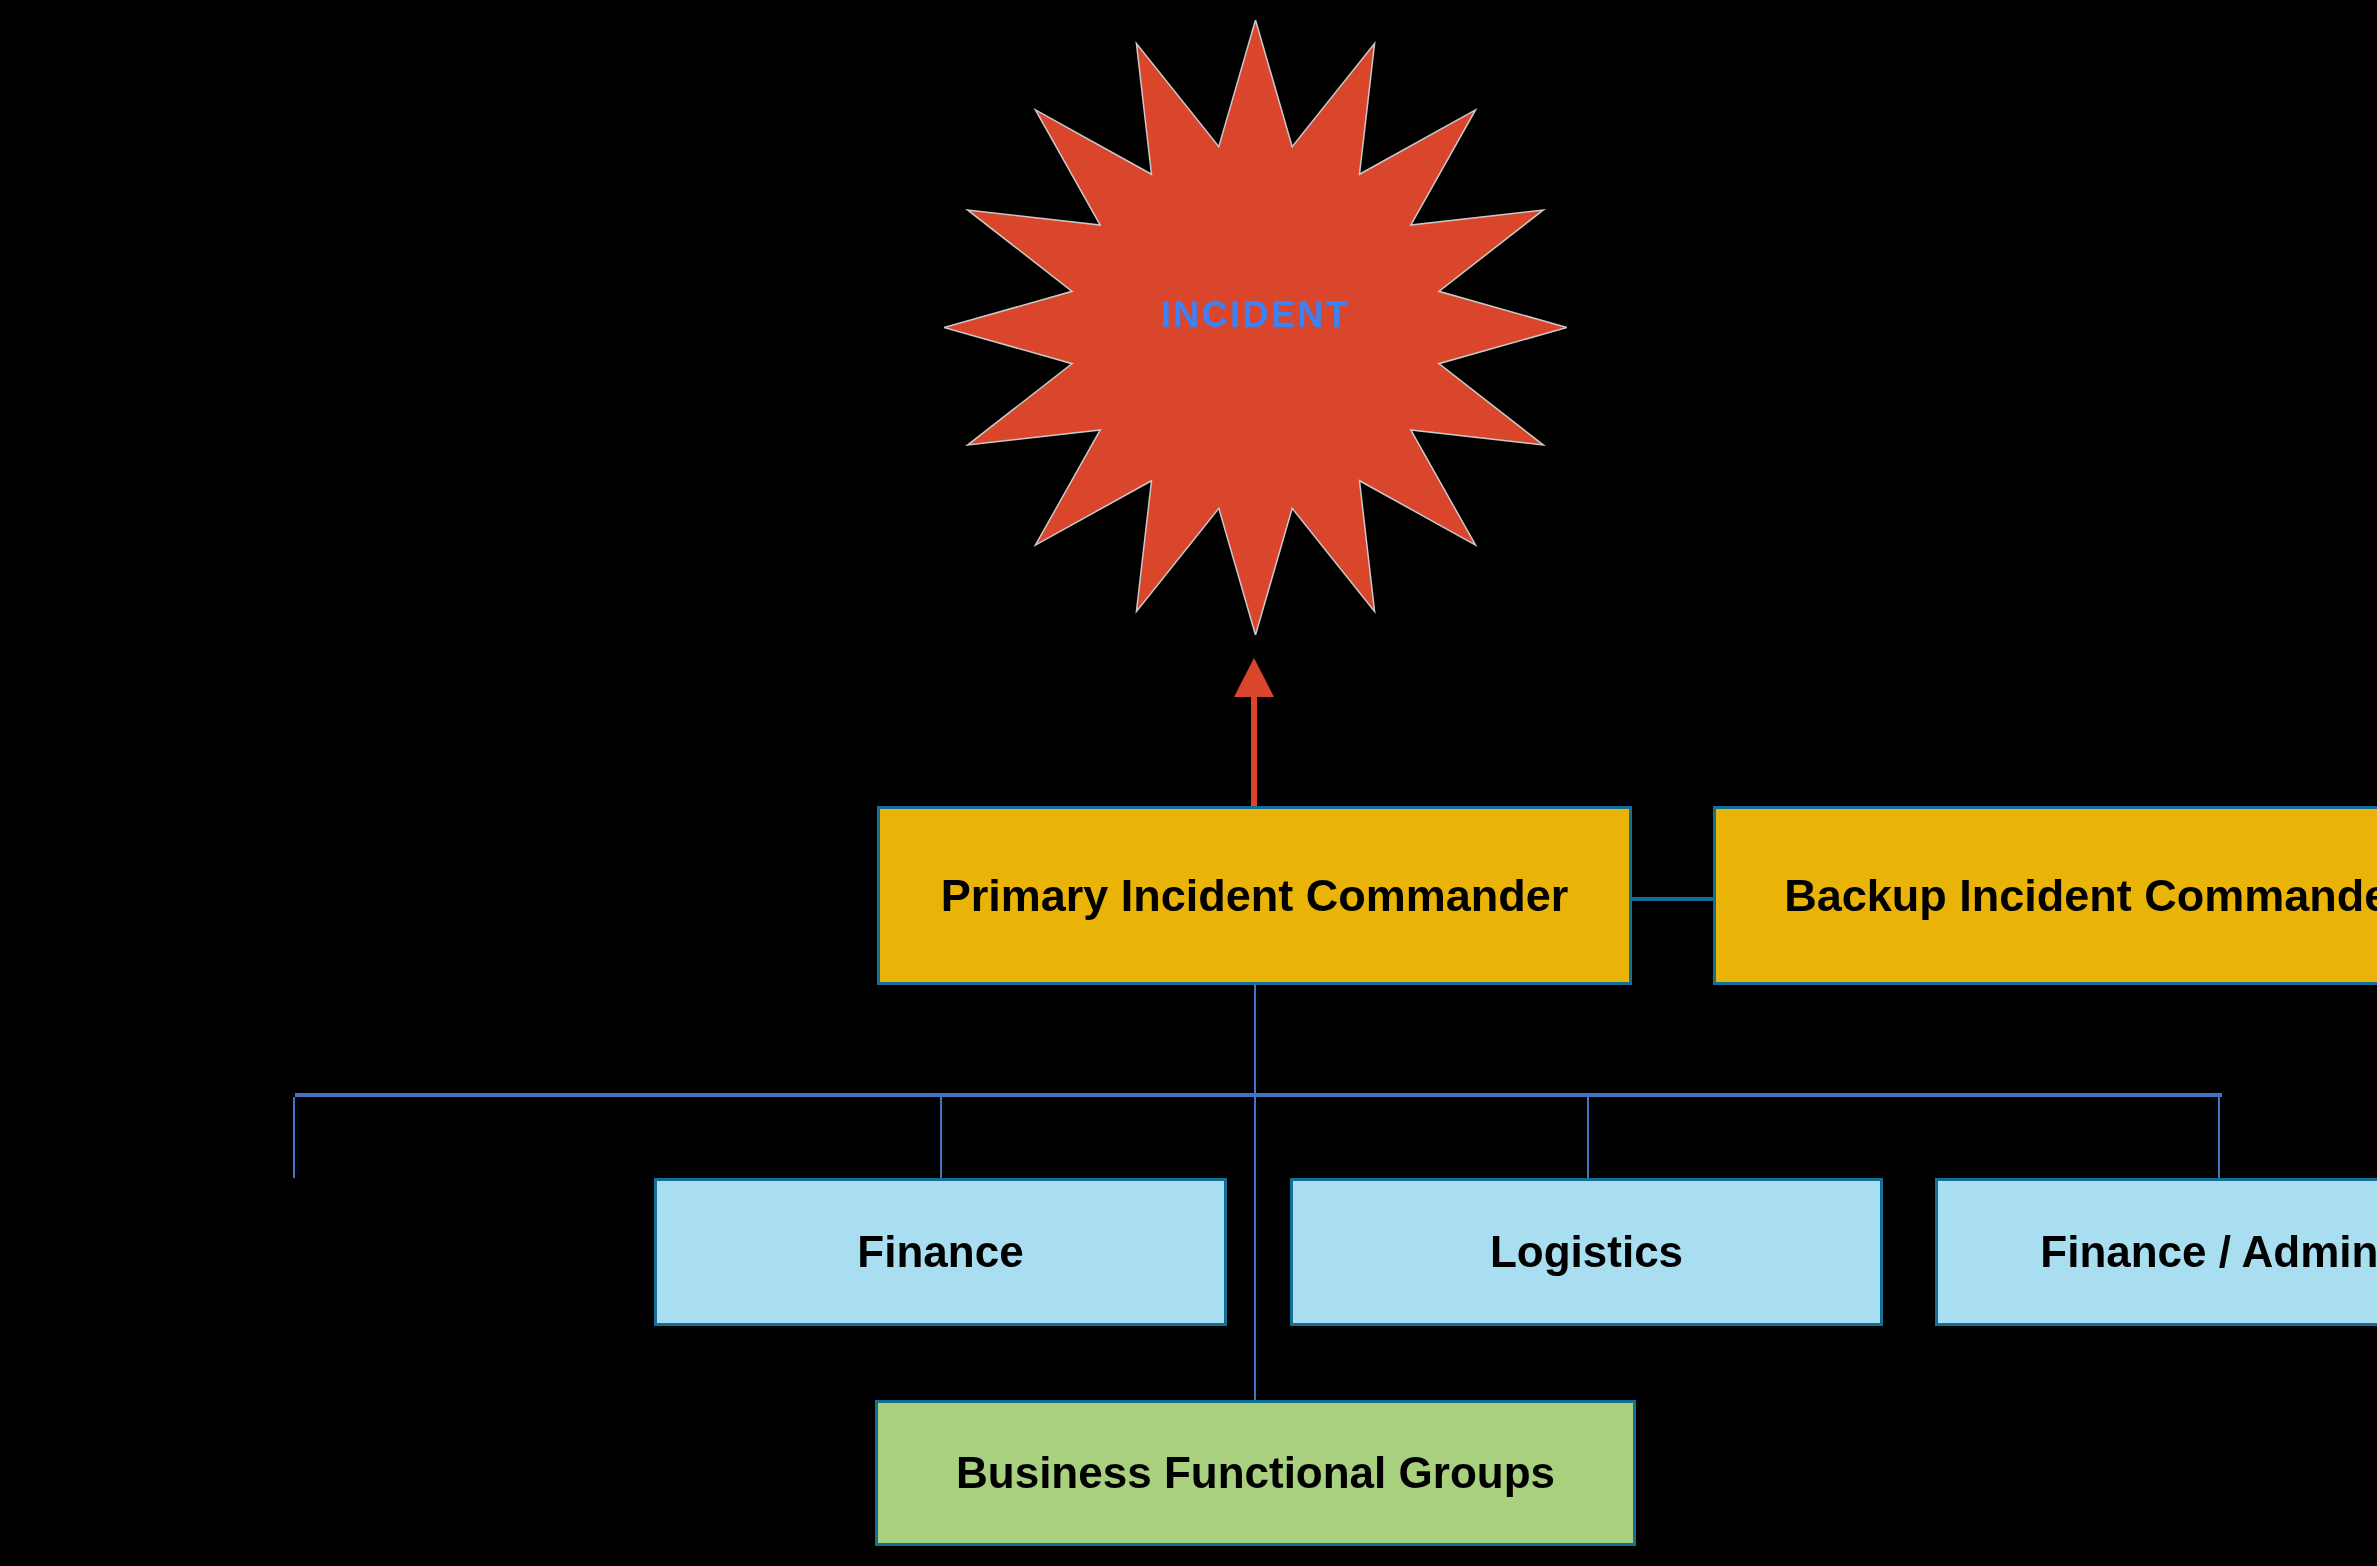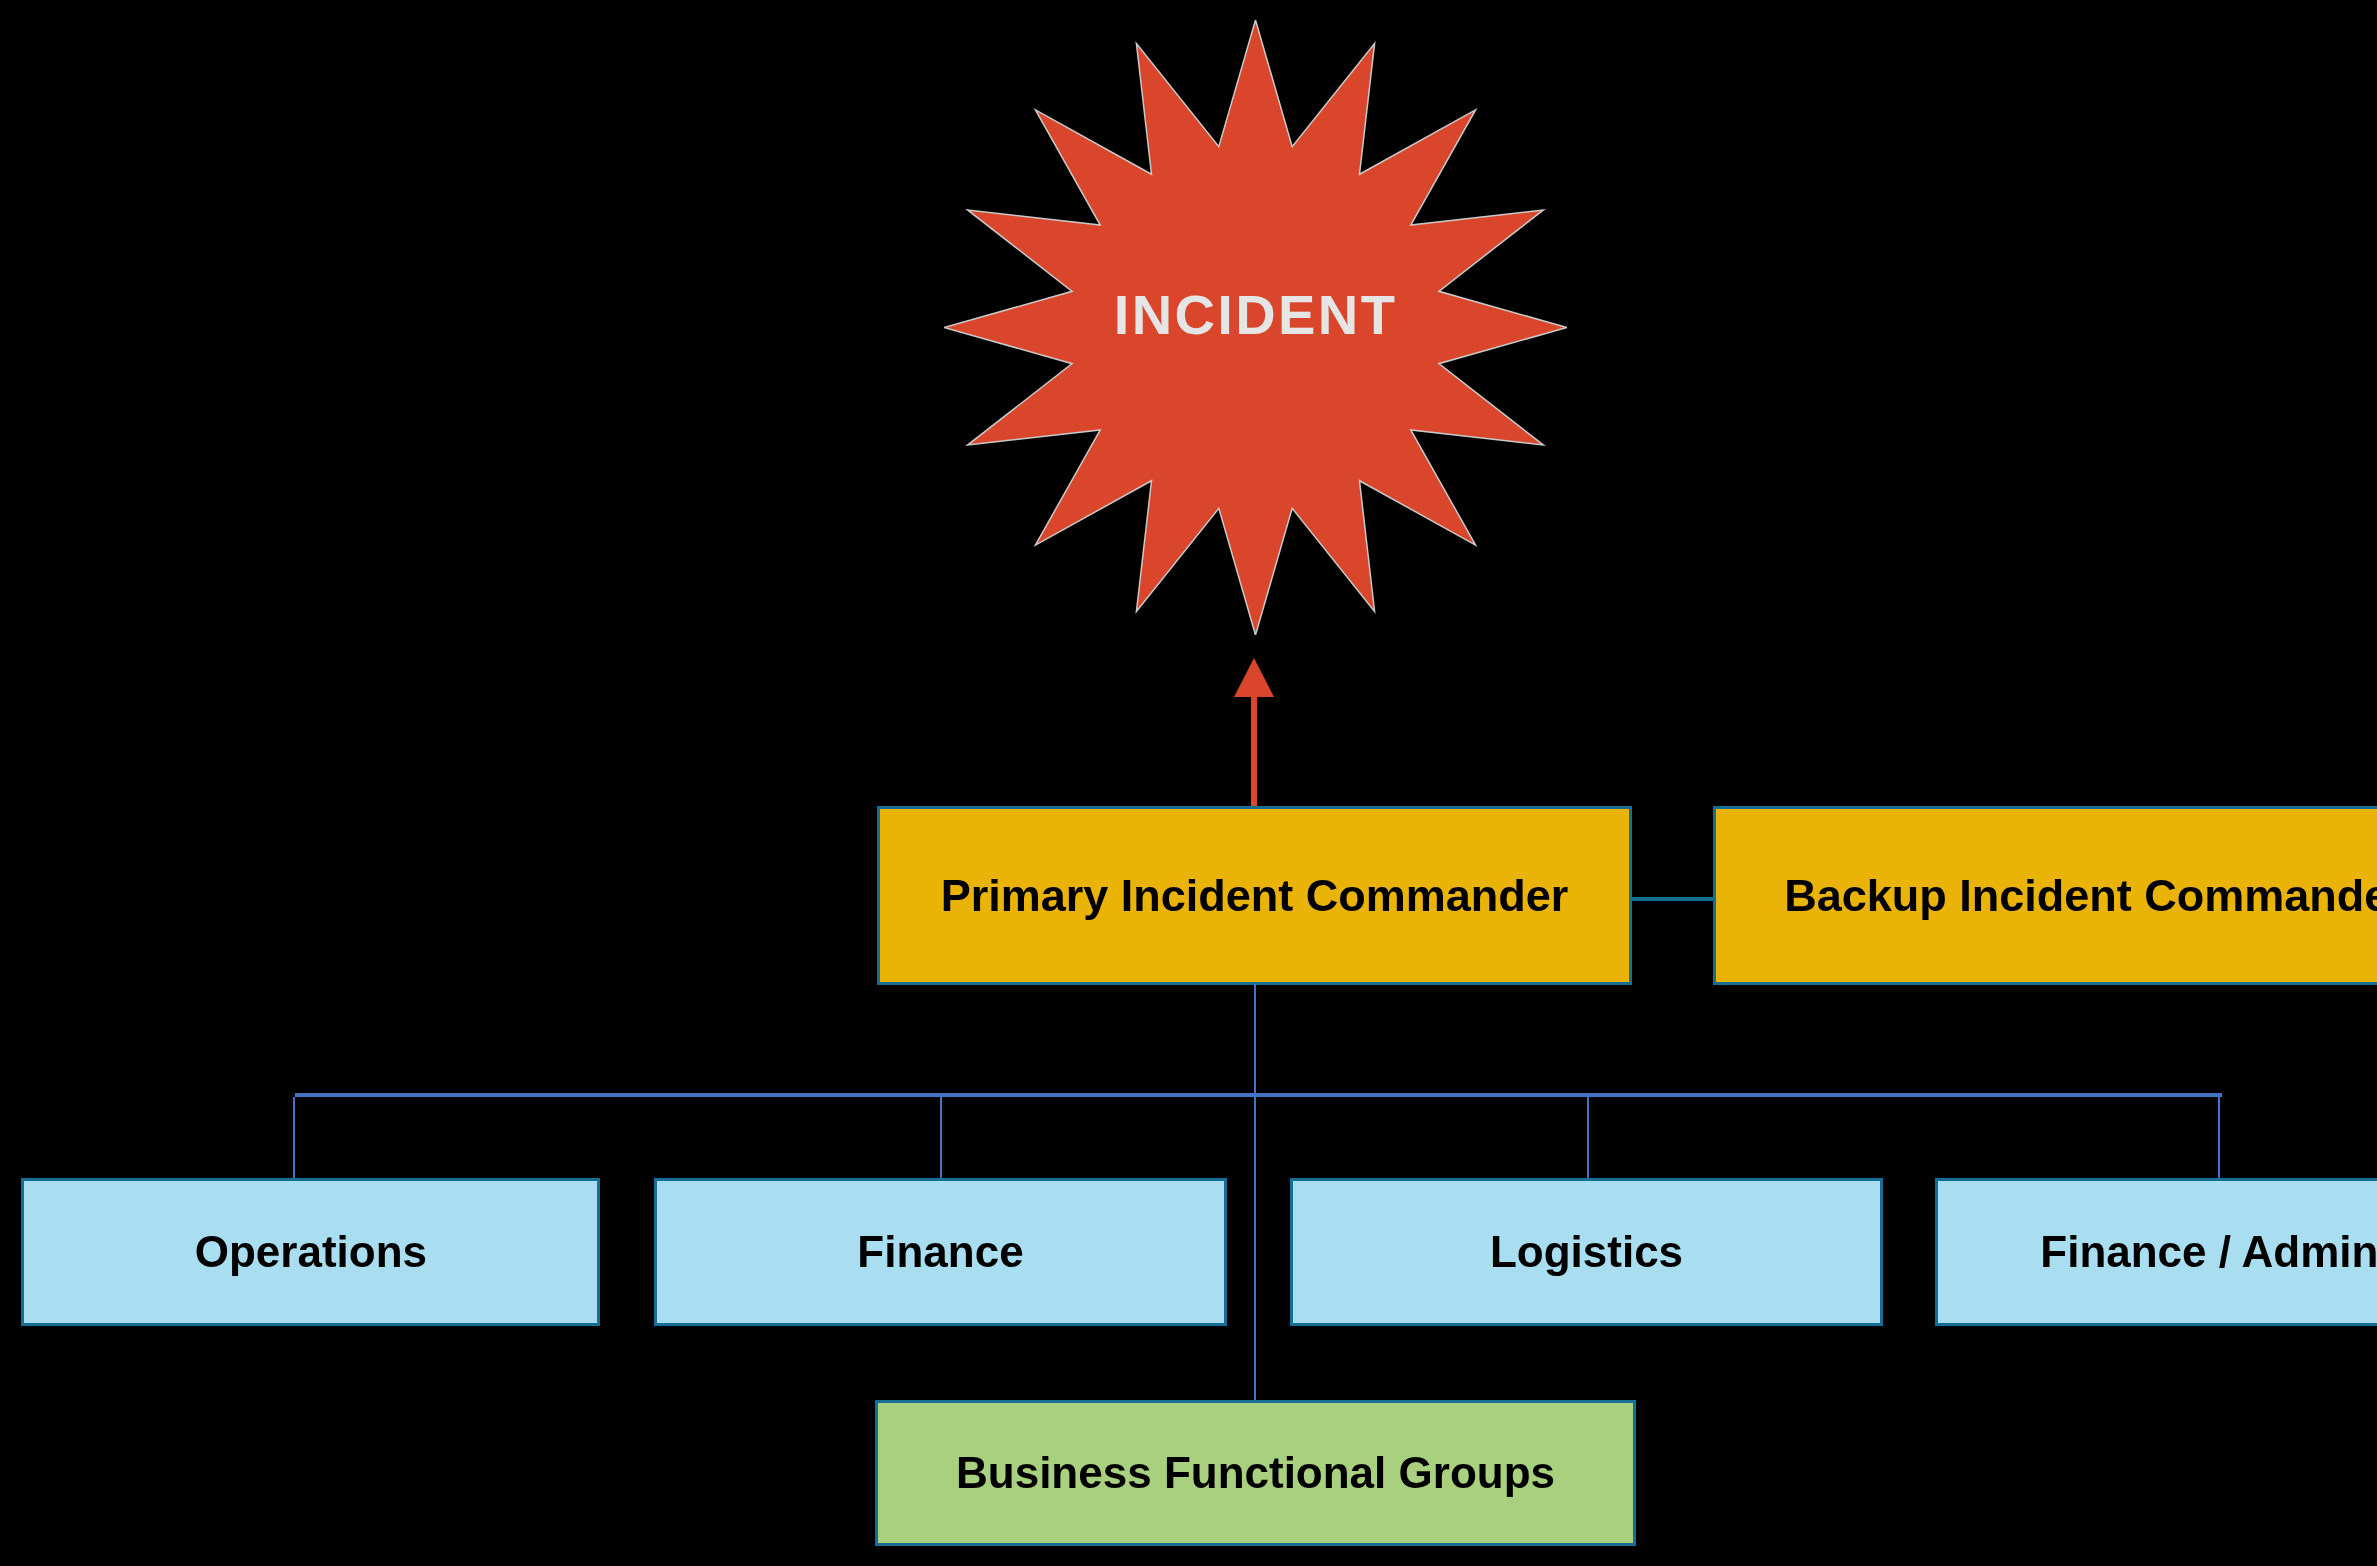--- a/index.html
+++ b/index.html
@@ -24,22 +24,22 @@
   }
   .burst-label {
     position: absolute;
     left: 944px;
     top: 20.4px;
     width: 623px;
     height: 615px;
     display: flex;
     align-items: center;
     justify-content: center;
-    color: #e5e5e5;
-    font-size: 56px;
+    color: #3b82f6;
+    font-size: 36px;
     font-weight: bold;
     letter-spacing: 2.4px;
     transform: translateY(-13.3px);
   }
   .box {
     position: absolute;
     box-sizing: border-box;
     border: 3.8px solid #156E93;
     display: flex;
     align-items: center;
@@ -89,23 +89,20 @@
   <div class="line line-teal" style="left:1630px; top:897px; width:83px; height:4.3px;"></div>
 
   <div class="line line-blue" style="left:1254px; top:984px; width:2.4px; height:110px;"></div>
   <div class="line line-blue" style="left:295px; top:1093px; width:1927px; height:4.3px;"></div>
   <div class="line line-blue" style="left:293px; top:1097px; width:2.4px; height:81px;"></div>
   <div class="line line-blue" style="left:940px; top:1097px; width:2.4px; height:81px;"></div>
   <div class="line line-blue" style="left:1587px; top:1097px; width:2.4px; height:81px;"></div>
   <div class="line line-blue" style="left:2218px; top:1097px; width:2.4px; height:81px;"></div>
   <div class="line line-blue" style="left:1254px; top:1097px; width:2.4px; height:303px;"></div>
 
-  <div class="box box-blue" style="left:21.4px; top:1178px; width:579px; height:148px;">
-    <span>Operations</span>
-  </div>
   <div class="box box-blue" style="left:654px; top:1178px; width:573px; height:148px;">
     <span>Finance</span>
   </div>
   <div class="box box-blue" style="left:1290px; top:1178px; width:593px; height:148px;">
     <span>Logistics</span>
   </div>
   <div class="box box-blue" style="left:1935px; top:1178px; width:561px; height:148px;">
     <span>Finance / Admin.</span>
   </div>
 

